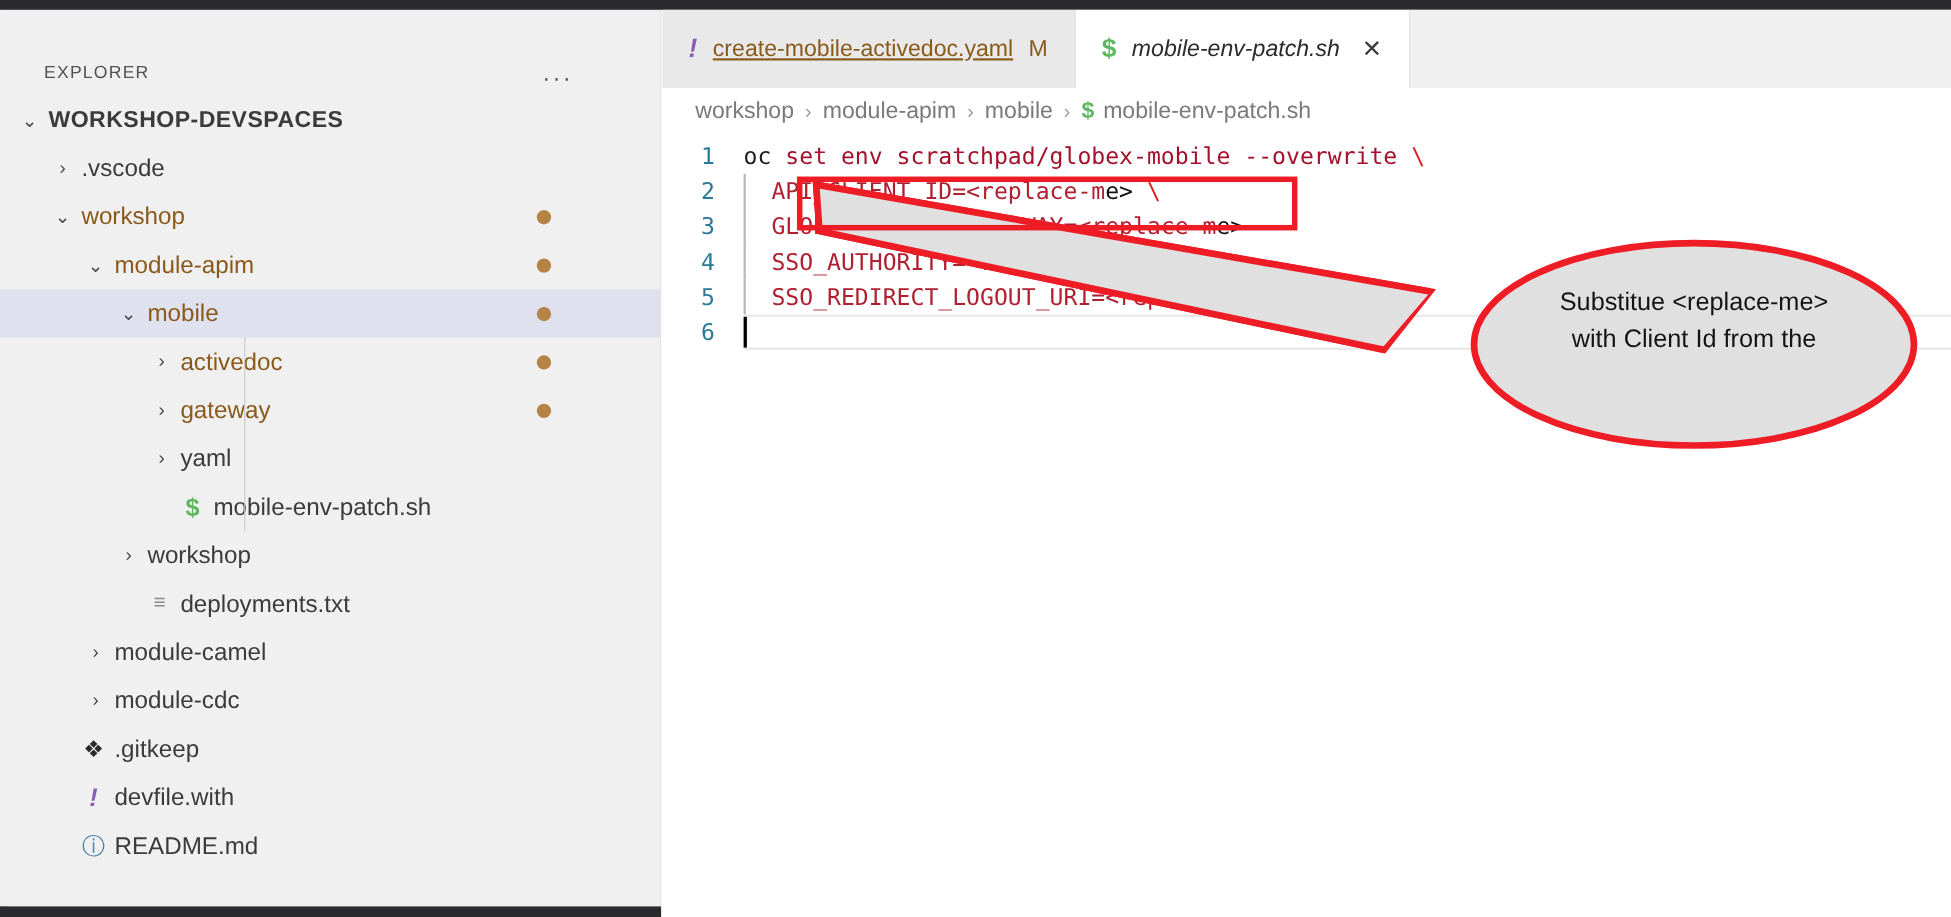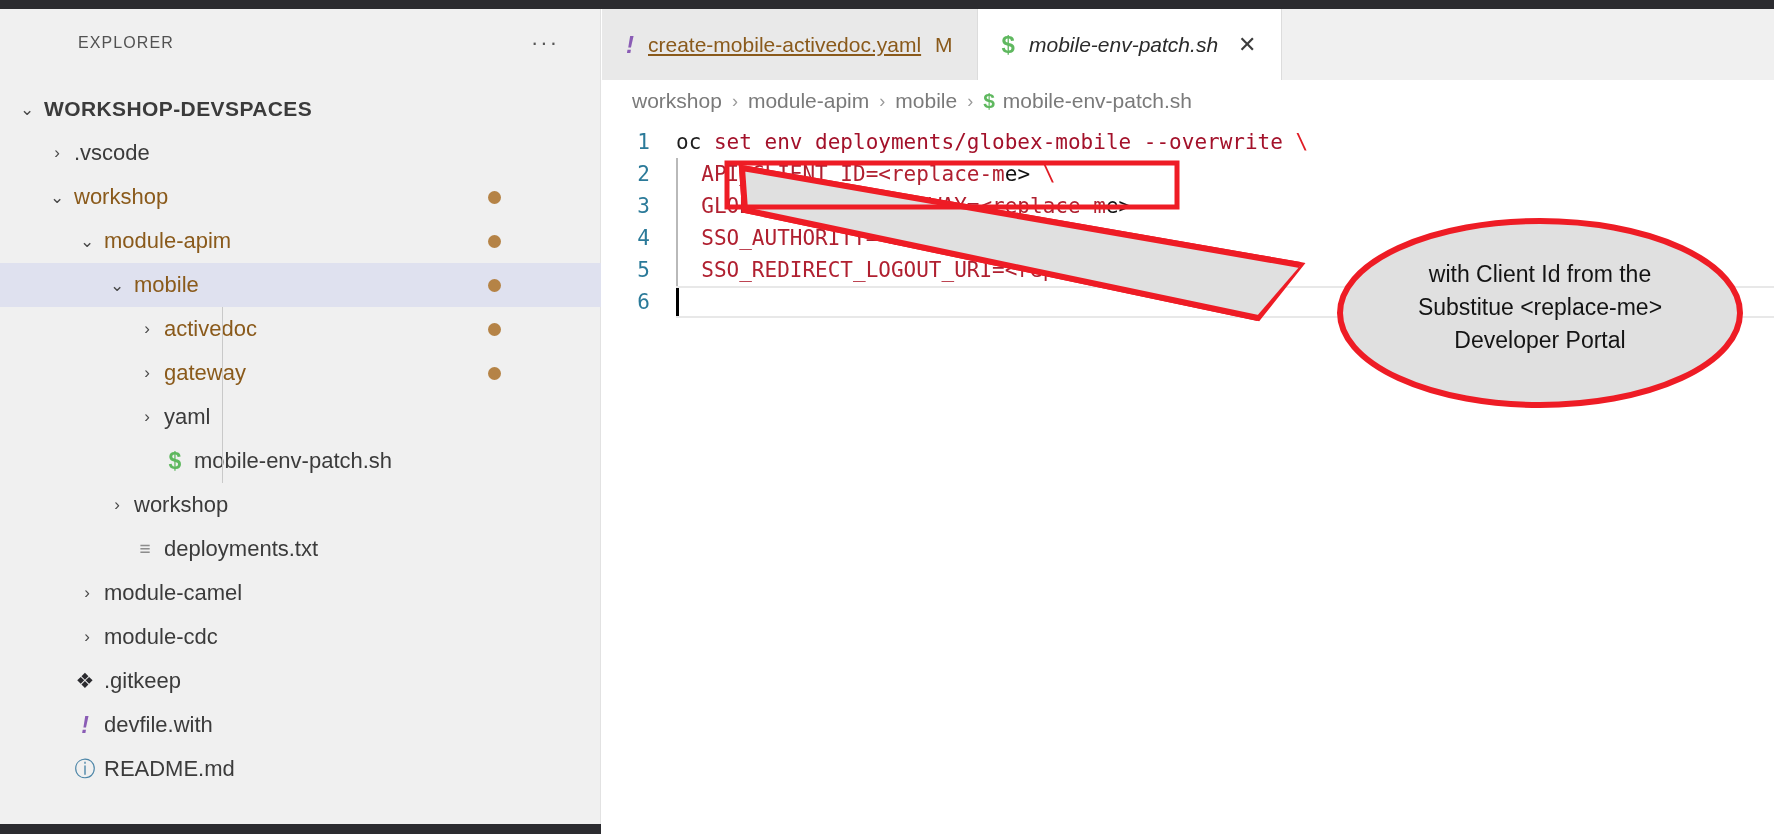--- a/index.html
+++ b/index.html
@@ -46,26 +46,25 @@
   }
   .sidebar-bottom-edge {
     position: absolute;
     left: 0; top: 824px;
     width: 601px;
     height: 10px;
     background: #2b2b2f;
   }
   .explorer-header {
     position: absolute;
-    left: 0; top: 14px;
+    left: 0; top: 27px;
     width: 601px;
     height: 40px;
     display: flex;
-    align-items: center;
-    padding-left: 38px;
+    align-items: flex-end;
   }
   .explorer-title {
     margin-left: 40px;
     font-size: 16px;
     letter-spacing: 1.1px;
     color: #525252;
   }
   .explorer-dots {
     margin-left: auto;
     margin-right: 80px;
@@ -377,21 +376,21 @@
         <span class="bc-sep">›</span>
         <span class="bc-item">module-apim</span>
         <span class="bc-sep">›</span>
         <span class="bc-item">mobile</span>
         <span class="bc-sep">›</span>
         <span class="bc-icon">$</span>
         <span class="bc-item">mobile-env-patch.sh</span>
       </div>
 
     <div class="code" id="code-area">
-        <div class="code-line"><span class="lineno">1</span><span class="codetext"><span class="tok-cmd">oc</span><span class="tok-str"> set env deployments/globex-mobile --overwrite </span><span class="tok-esc">\</span></span></div>
+        <div class="code-line"><span class="lineno">1</span><span class="codetext"><span class="tok-cmd">oc</span><span class="tok-str"> set env scratchpad/globex-mobile --overwrite </span><span class="tok-esc">\</span></span></div>
         <div class="code-line"><span class="lineno">2</span><span class="indent-guide"></span><span class="codetext"><span class="tok-var">  API_CLIENT_ID=</span><span class="tok-var">&lt;replace-m</span><span class="tok-op">e&gt;</span><span class="tok-str"> </span><span class="tok-esc">\</span></span></div>
         <div class="code-line"><span class="lineno">3</span><span class="indent-guide"></span><span class="codetext"><span class="tok-var">  GLOBEX_MOBILE_GATEWAY=</span><span class="tok-var">&lt;replace-m</span><span class="tok-op">e&gt;</span></span></div>
         <div class="code-line"><span class="lineno">4</span><span class="indent-guide"></span><span class="codetext"><span class="tok-var">  SSO_AUTHORITY=</span><span class="tok-var">&lt;replace-m</span><span class="tok-op">e&gt;</span><span class="tok-str"> </span><span class="tok-esc">\</span></span></div>
         <div class="code-line"><span class="lineno">5</span><span class="indent-guide"></span><span class="codetext"><span class="tok-var">  SSO_REDIRECT_LOGOUT_URI=</span><span class="tok-var">&lt;replace-m</span><span class="tok-op">e&gt;</span></span></div>
         <div class="code-line"><span class="lineno">6</span><span class="current-line"></span><span class="caret"></span><span class="codetext"></span></div>
       </div>
   </div>
 
   <svg class="overlay" width="1774" height="834" viewBox="0 0 1774 834">
 
@@ -402,18 +401,17 @@
     <ellipse cx="1540" cy="313" rx="200" ry="92" fill="#e0e0e0" stroke="#ee1c25" stroke-width="6"></ellipse>
 
     <path d="M 1300 266 L 742 169 L 746 209 L 1256 317 Z" fill="#e0e0e0" stroke="none"></path>
     <path d="M 1300 265 L 742 168 L 745 210" fill="none" stroke="#ee1c25" stroke-width="6" stroke-linejoin="miter"></path>
     <path d="M 745 210 L 1258 318" fill="none" stroke="#ee1c25" stroke-width="6"></path>
 
     <rect x="727" y="163" width="450" height="44" fill="none" stroke="#ee1c25" stroke-width="5"></rect>
   </svg>
 
   <div class="balloon-text">
+    <div>Substitue &lt;replace-me&gt;</div>
     <div>with Client Id from the</div>
-    <div>Substitue &lt;replace-me&gt;</div>
-    <div>Developer Portal</div>
   </div>
 
 </div>
 
 </body></html>

